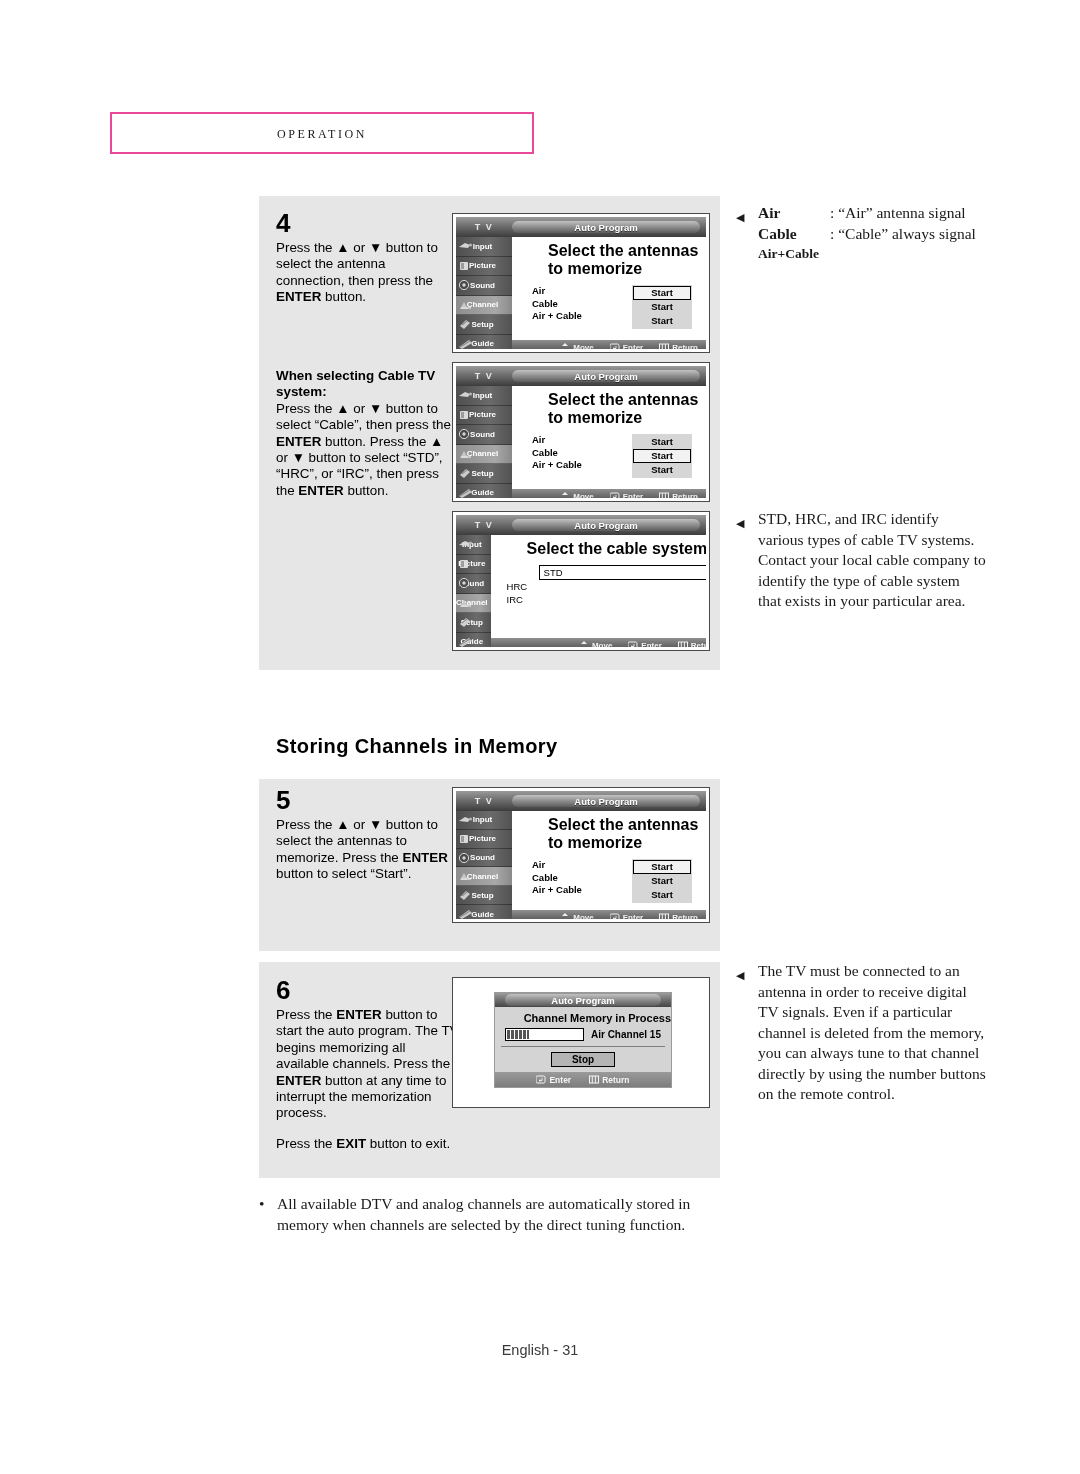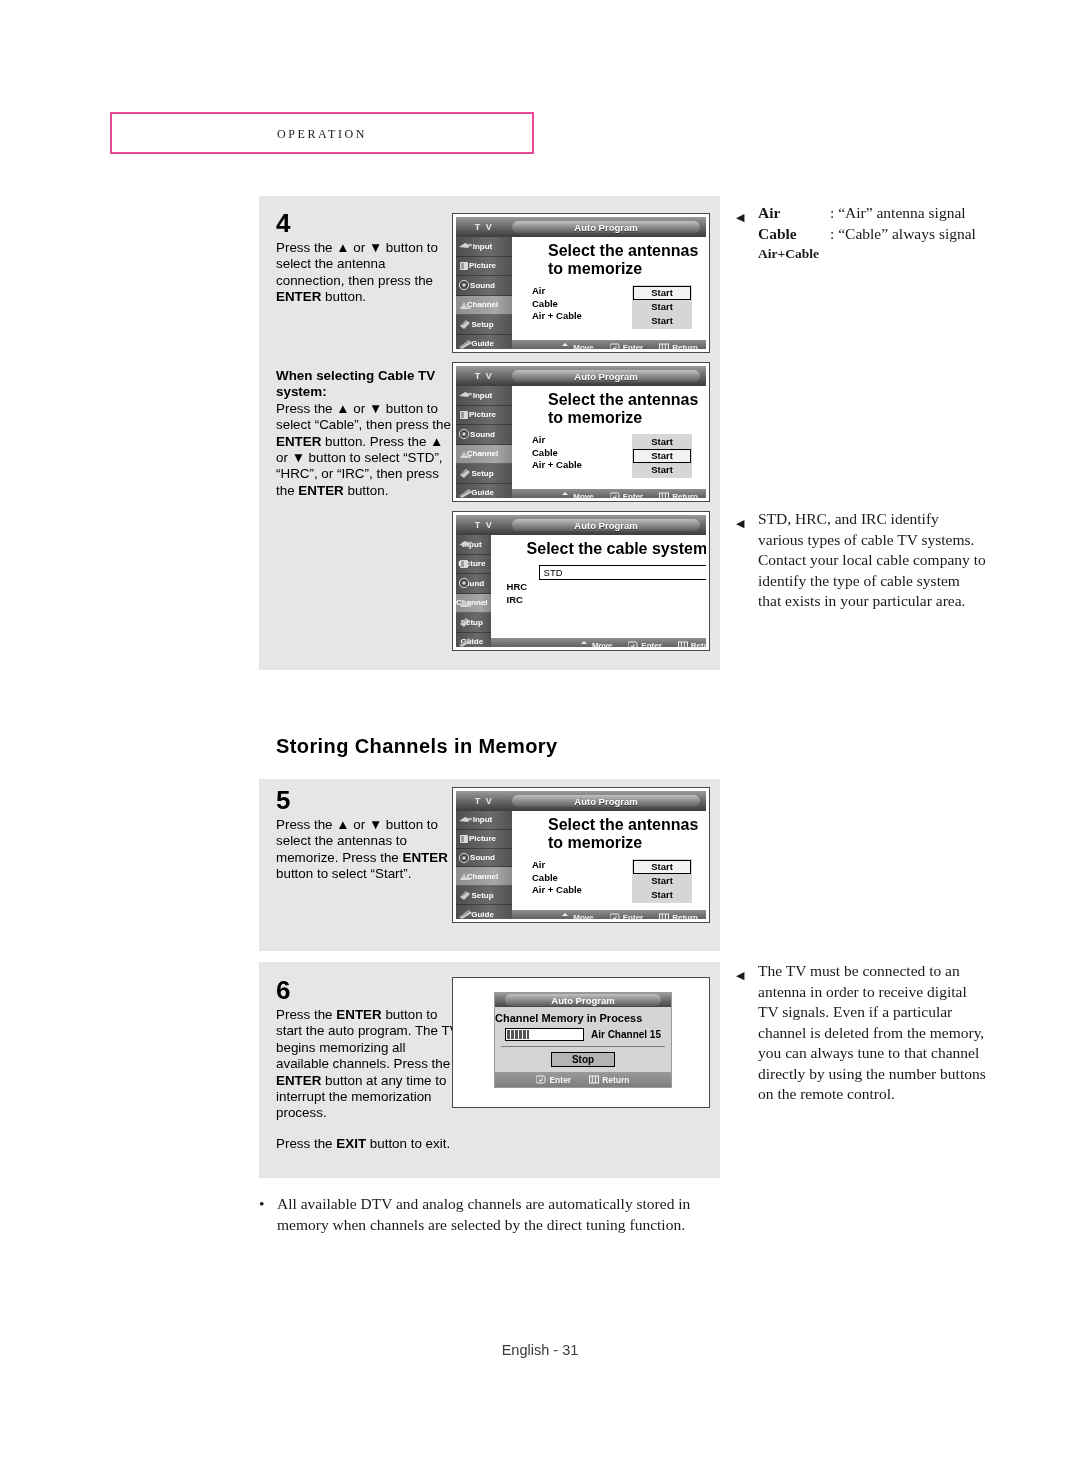--- a/index.html
+++ b/index.html
@@ -208,21 +208,21 @@
   }
   .startbtn.sel {
     border: 1.4px solid #000;
     background: #f2f2f2;
   }
 
   
   .cable-list { padding-left: 4px; }
   .cable-item {
     font-family: "Liberation Sans", sans-serif;
-    font-weight: bold;
+    font-weight: normal;
     font-size: 9.5px;
     line-height: 13px;
     color: #000;
     padding-left: 4px;
   }
   .cable-item.sel {
     border: 1px solid #000;
     width: 180px;
     box-sizing: border-box;
     font-weight: normal;
@@ -262,21 +262,21 @@
     display: flex; align-items: center;
   }
   .dlg-pill {
     flex: 1; margin: 0 10px; height: 12px; border-radius: 7px;
     background: linear-gradient(to bottom,#c2c2c2 0%,#8d8d8d 50%,#5c5c5c 100%);
     display: flex; align-items: center; justify-content: center;
     color: #fff; font-family: "Liberation Sans", sans-serif;
     font-weight: bold; font-size: 9.5px;
   }
   .dlg-head {
-    text-align: left;
+    text-align: right;
     font-family: "Liberation Sans", sans-serif;
     font-weight: bold; font-size: 11px;
     padding: 5px 0 4px;
     color: #000;
   }
   .dlg-prog-row {
     display: flex; align-items: center; gap: 7px;
     padding: 0 10px 5px;
   }
   .progbar {

